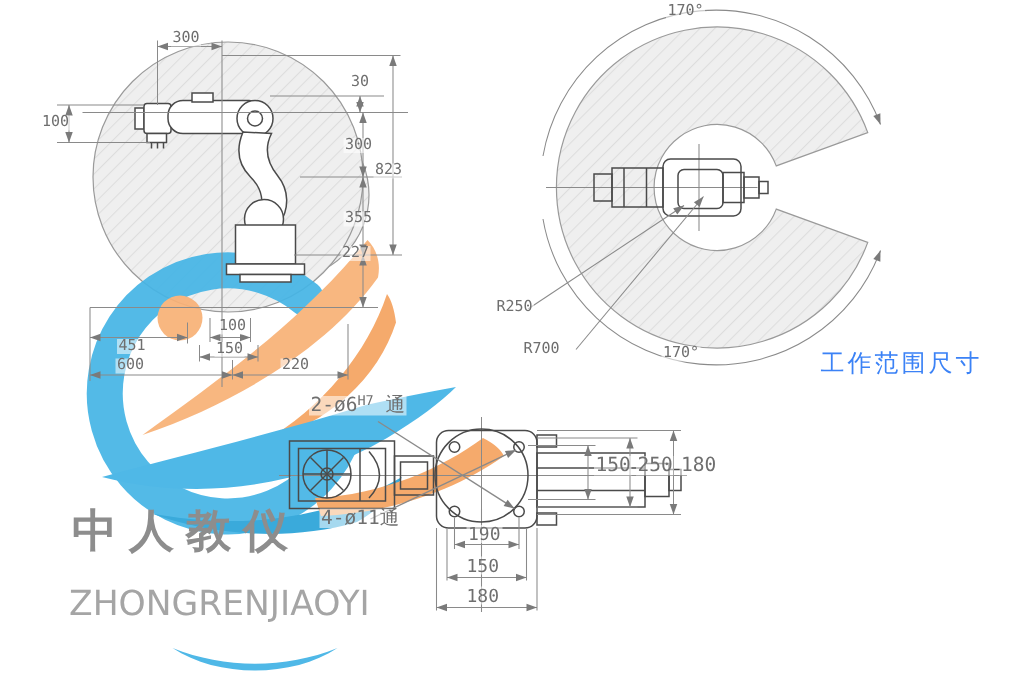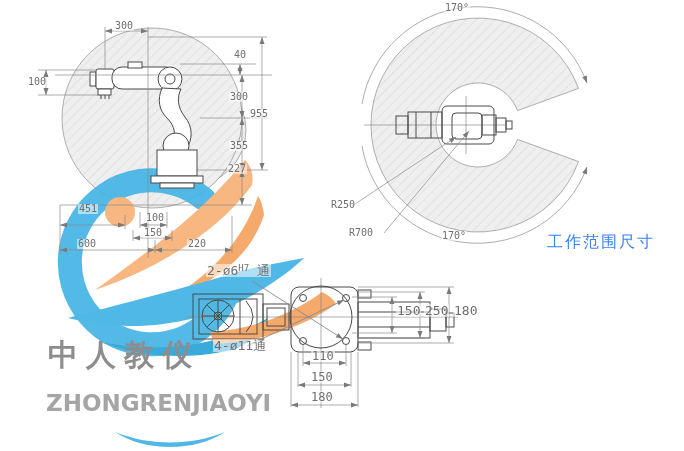--- a/index.html
+++ b/index.html
@@ -9,21 +9,21 @@
   .lbl{position:absolute;font:10px "DejaVu Sans Mono",monospace;color:#6f6f6f;
        white-space:nowrap;line-height:1;background:rgba(255,255,255,.55);padding:0 1px;}
   .lbl.md{font-size:12px;}
   .lbl.lg{font-size:13px;}
   .sup{font-size:9px;vertical-align:4px;}
   .cap{position:absolute;font-family:"DejaVu Serif",serif;color:#3b82f6;
        letter-spacing:2px;white-space:nowrap;line-height:1;}
   .wm-cn{position:absolute;left:48px;top:340px;font-size:30px;font-weight:bold;
          color:#8d8d8d;letter-spacing:8px;line-height:1;z-index:4;
          font-family:"DejaVu Sans",sans-serif;}
-  .wm-en{position:absolute;left:46px;top:392px;font-size:23px;font-weight:bold;
+  .wm-en{position:absolute;left:46px;top:392px;font-size:23px;font-weight:normal;
          color:#a5a5a5;letter-spacing:0px;line-height:1;z-index:4;
          font-family:"DejaVu Sans",sans-serif;}
   .layer-labels{position:absolute;left:0;top:0;width:684px;height:451px;z-index:3;}
 </style>
 </head>
 <body>
 
 <div id="stage">
 
 <svg width="684" height="451" viewBox="0 0 684 451">
@@ -177,44 +177,44 @@
         <line x1="358" y1="352" x2="358" y2="407"></line>
     <line x1="303" y1="363" x2="346" y2="363" marker-start="url(#as)" marker-end="url(#ae)"></line>
     <line x1="298" y1="385" x2="351" y2="385" marker-start="url(#as)" marker-end="url(#ae)"></line>
     <line x1="291" y1="405" x2="358" y2="405" marker-start="url(#as)" marker-end="url(#ae)"></line>
   </g>
 </svg>
 
 <div class="layer-labels">
 
   <span class="lbl" style="left:114px;top:21px">300</span>
-  <span class="lbl" style="left:233px;top:50px">40</span>
+  <span class="lbl" style="left:233px;top:50px">30</span>
   <span class="lbl" style="left:27px;top:77px">100</span>
   <span class="lbl" style="left:229px;top:92px">300</span>
-  <span class="lbl" style="left:249px;top:109px">955</span>
+  <span class="lbl" style="left:249px;top:109px">823</span>
   <span class="lbl" style="left:229px;top:141px">355</span>
   <span class="lbl" style="left:227px;top:164px">227</span>
-  <span class="lbl" style="left:78px;top:204px">451</span>
+  <span class="lbl" style="left:78px;top:226px">451</span>
   <span class="lbl" style="left:145px;top:213px">100</span>
   <span class="lbl" style="left:143px;top:228px">150</span>
   <span class="lbl" style="left:77px;top:239px">600</span>
   <span class="lbl" style="left:187px;top:239px">220</span>
 
   <span class="lbl" style="left:444px;top:3px">170°</span>
   <span class="lbl" style="left:441px;top:231px">170°</span>
   <span class="lbl" style="left:330px;top:200px">R250</span>
   <span class="lbl" style="left:348px;top:228px">R700</span>
   <span class="cap" style="left:547px;top:234px;font-size:16px">工作范围尺寸</span>
 
   <span class="lbl lg" style="left:206px;top:264px"><span>2-ø6</span><span class="sup">H7</span> <span>通</span></span>
   <span class="lbl lg" style="left:213px;top:339px">4-ø11通</span>
   <span class="lbl lg" style="left:396px;top:304px">150</span>
   <span class="lbl lg" style="left:424px;top:304px">250</span>
   <span class="lbl lg" style="left:453px;top:304px">180</span>
-  <span class="lbl md" style="left:311px;top:350px">110</span>
+  <span class="lbl md" style="left:311px;top:350px">190</span>
   <span class="lbl md" style="left:310px;top:371px">150</span>
   <span class="lbl md" style="left:310px;top:391px">180</span>
 </div>
 
 <div class="wm-cn">中人教仪</div>
 <div class="wm-en">ZHONGRENJIAOYI</div>
 
 </div>
 
 </body></html>

